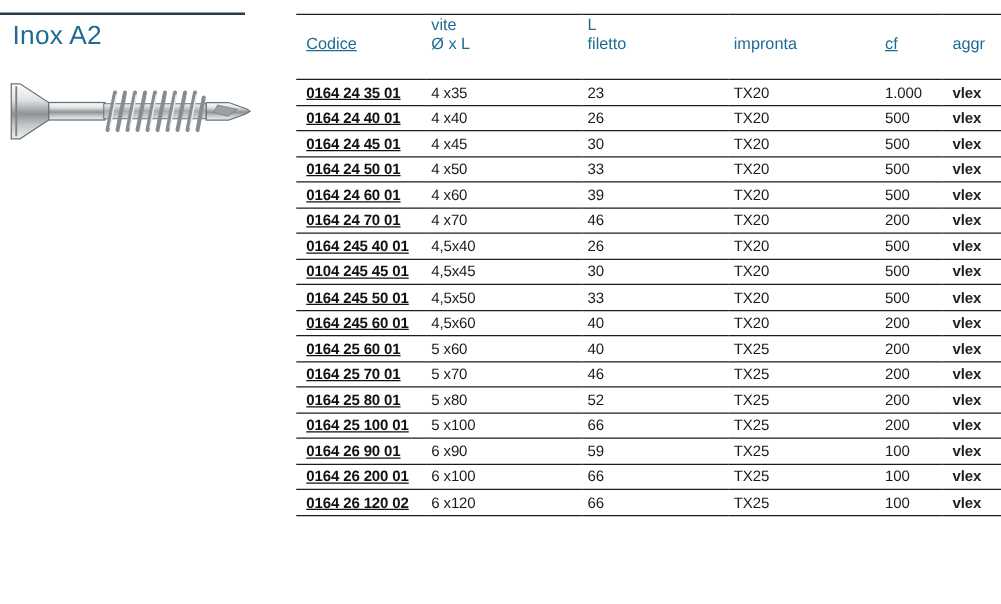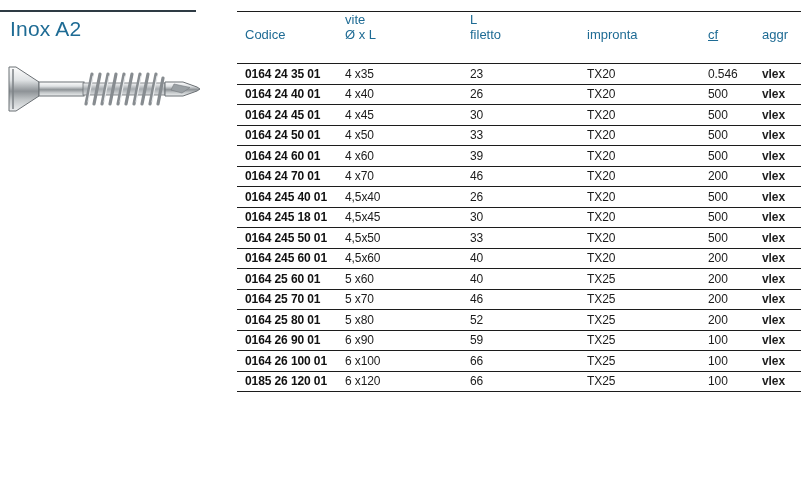--- a/index.html
+++ b/index.html
@@ -29,21 +29,21 @@
   }
   table.catalog th, table.catalog td {
     border-bottom:1.5px solid #1c1c1c;
     font-size:12px; text-align:left; white-space:nowrap; overflow:hidden;
   }
   table.catalog th {
     height:44px; vertical-align:bottom; padding-bottom:21px;
     color:#1e6b94; font-weight:400; font-size:13px; line-height:15px;
   }
   table.catalog td { height:20.5px; vertical-align:middle; letter-spacing:-0.1px; }
-  .col-codice { padding-left:8px; font-weight:700; color:#111; }
+  .col-codice { padding-left:8px; font-weight:700; color:#111;text-decoration:underline; }
   th.col-codice { font-weight:400; color:#1e6b94; }
   .col-vite, .col-filetto, .col-impronta { padding-left:4px; }
   .col-cf { text-align:right; padding-right:4px; }
   th.col-cf { padding-right:17px;text-decoration:underline; }
   .col-aggr { padding-left:8px; font-weight:700; font-size:11.5px; color:#1f1f1f; }
   th.col-aggr { font-weight:400; font-size:13px; color:#1e6b94; padding-left:8px; }
   .hdr2 { display:block; }
 </style>
 </head>
 <body>
@@ -133,21 +133,21 @@
           <span>aggr</span>
         </th>
       </tr>
     </thead>
     <tbody>
         <tr>
           <td class="col-codice">0164 24 35 01</td>
           <td class="col-vite">4 x35</td>
           <td class="col-filetto">23</td>
           <td class="col-impronta">TX20</td>
-          <td class="col-cf">0.546</td>
+          <td class="col-cf">1.000</td>
           <td class="col-aggr">vlex</td>
         </tr>
         <tr>
           <td class="col-codice">0164 24 40 01</td>
           <td class="col-vite">4 x40</td>
           <td class="col-filetto">26</td>
           <td class="col-impronta">TX20</td>
           <td class="col-cf">500</td>
           <td class="col-aggr">vlex</td>
         </tr>
@@ -185,21 +185,21 @@
         </tr>
         <tr>
           <td class="col-codice">0164 245 40 01</td>
           <td class="col-vite">4,5x40</td>
           <td class="col-filetto">26</td>
           <td class="col-impronta">TX20</td>
           <td class="col-cf">500</td>
           <td class="col-aggr">vlex</td>
         </tr>
         <tr>
-          <td class="col-codice">0164 245 18 01</td>
+          <td class="col-codice">0104 245 45 01</td>
           <td class="col-vite">4,5x45</td>
           <td class="col-filetto">30</td>
           <td class="col-impronta">TX20</td>
           <td class="col-cf">500</td>
           <td class="col-aggr">vlex</td>
         </tr>
         <tr>
           <td class="col-codice">0164 245 50 01</td>
           <td class="col-vite">4,5x50</td>
           <td class="col-filetto">33</td>
@@ -233,37 +233,45 @@
         </tr>
         <tr>
           <td class="col-codice">0164 25 80 01</td>
           <td class="col-vite">5 x80</td>
           <td class="col-filetto">52</td>
           <td class="col-impronta">TX25</td>
           <td class="col-cf">200</td>
           <td class="col-aggr">vlex</td>
         </tr>
         <tr>
+          <td class="col-codice">0164 25 100 01</td>
+          <td class="col-vite">5 x100</td>
+          <td class="col-filetto">66</td>
+          <td class="col-impronta">TX25</td>
+          <td class="col-cf">200</td>
+          <td class="col-aggr">vlex</td>
+        </tr>
+        <tr>
           <td class="col-codice">0164 26 90 01</td>
           <td class="col-vite">6 x90</td>
           <td class="col-filetto">59</td>
           <td class="col-impronta">TX25</td>
           <td class="col-cf">100</td>
           <td class="col-aggr">vlex</td>
         </tr>
         <tr>
-          <td class="col-codice">0164 26 100 01</td>
+          <td class="col-codice">0164 26 200 01</td>
           <td class="col-vite">6 x100</td>
           <td class="col-filetto">66</td>
           <td class="col-impronta">TX25</td>
           <td class="col-cf">100</td>
           <td class="col-aggr">vlex</td>
         </tr>
         <tr>
-          <td class="col-codice">0185 26 120 01</td>
+          <td class="col-codice">0164 26 120 02</td>
           <td class="col-vite">6 x120</td>
           <td class="col-filetto">66</td>
           <td class="col-impronta">TX25</td>
           <td class="col-cf">100</td>
           <td class="col-aggr">vlex</td>
         </tr>
       </tbody>
   </table>
 </div>
 

